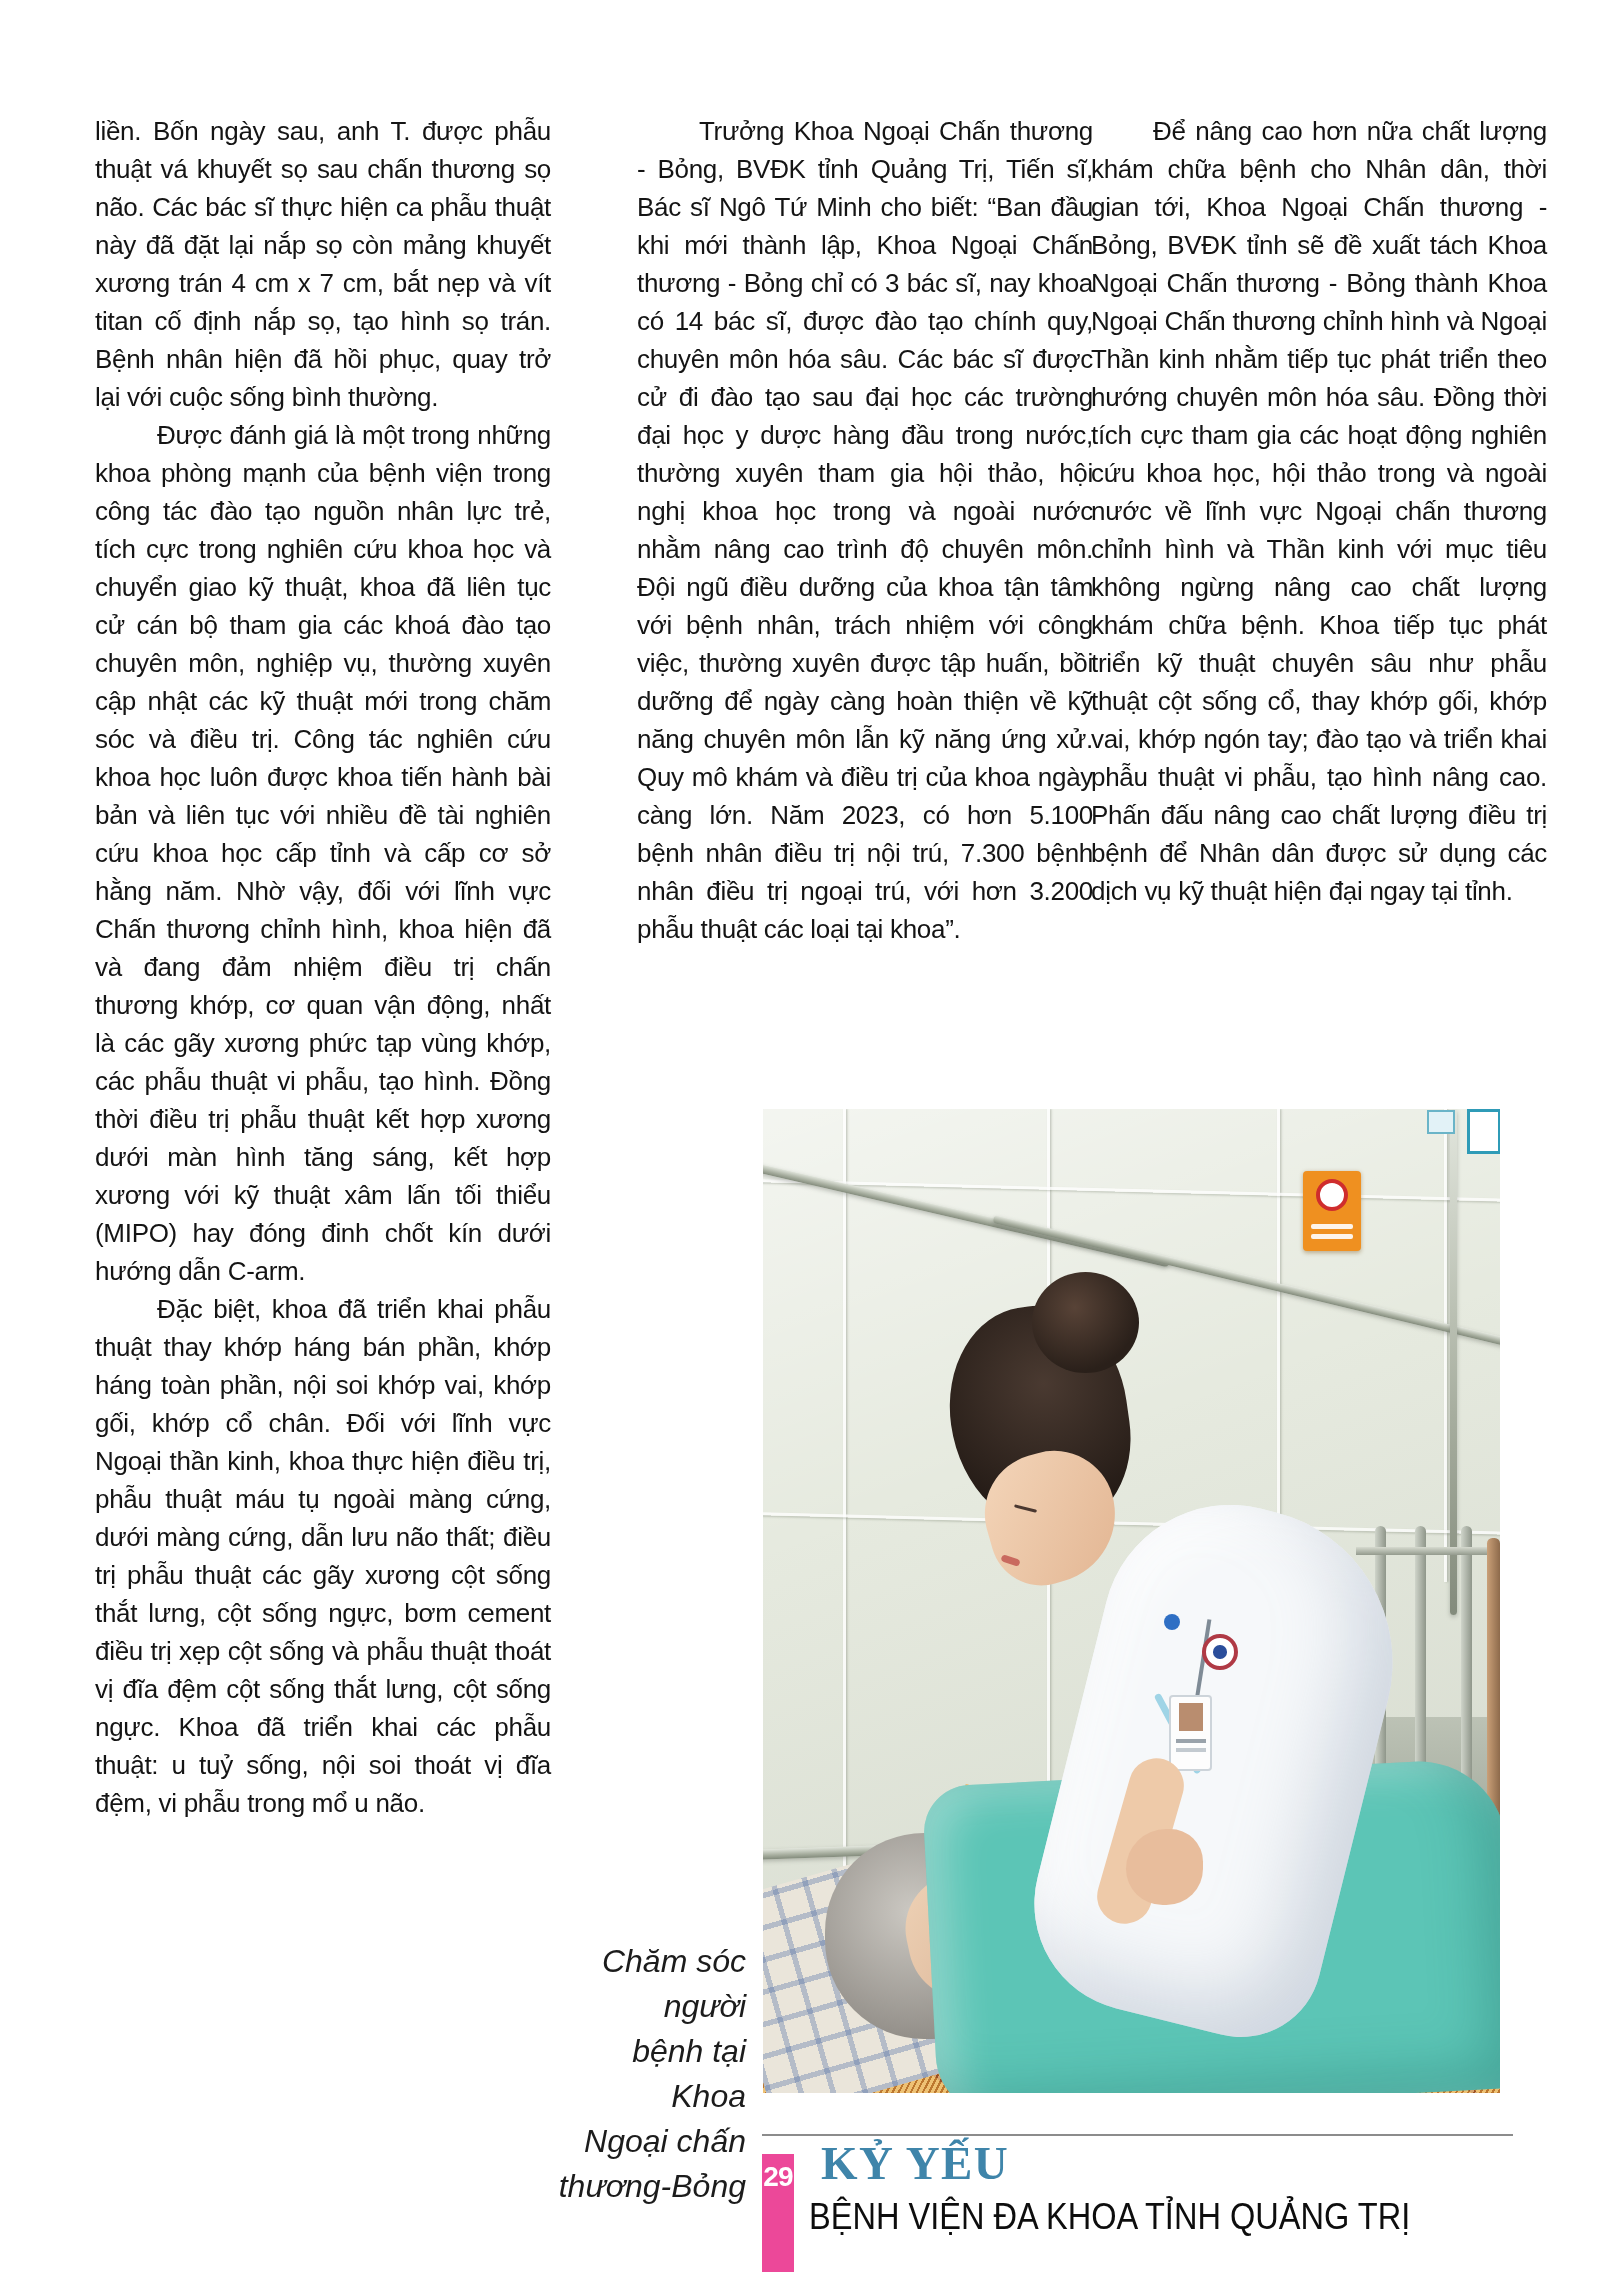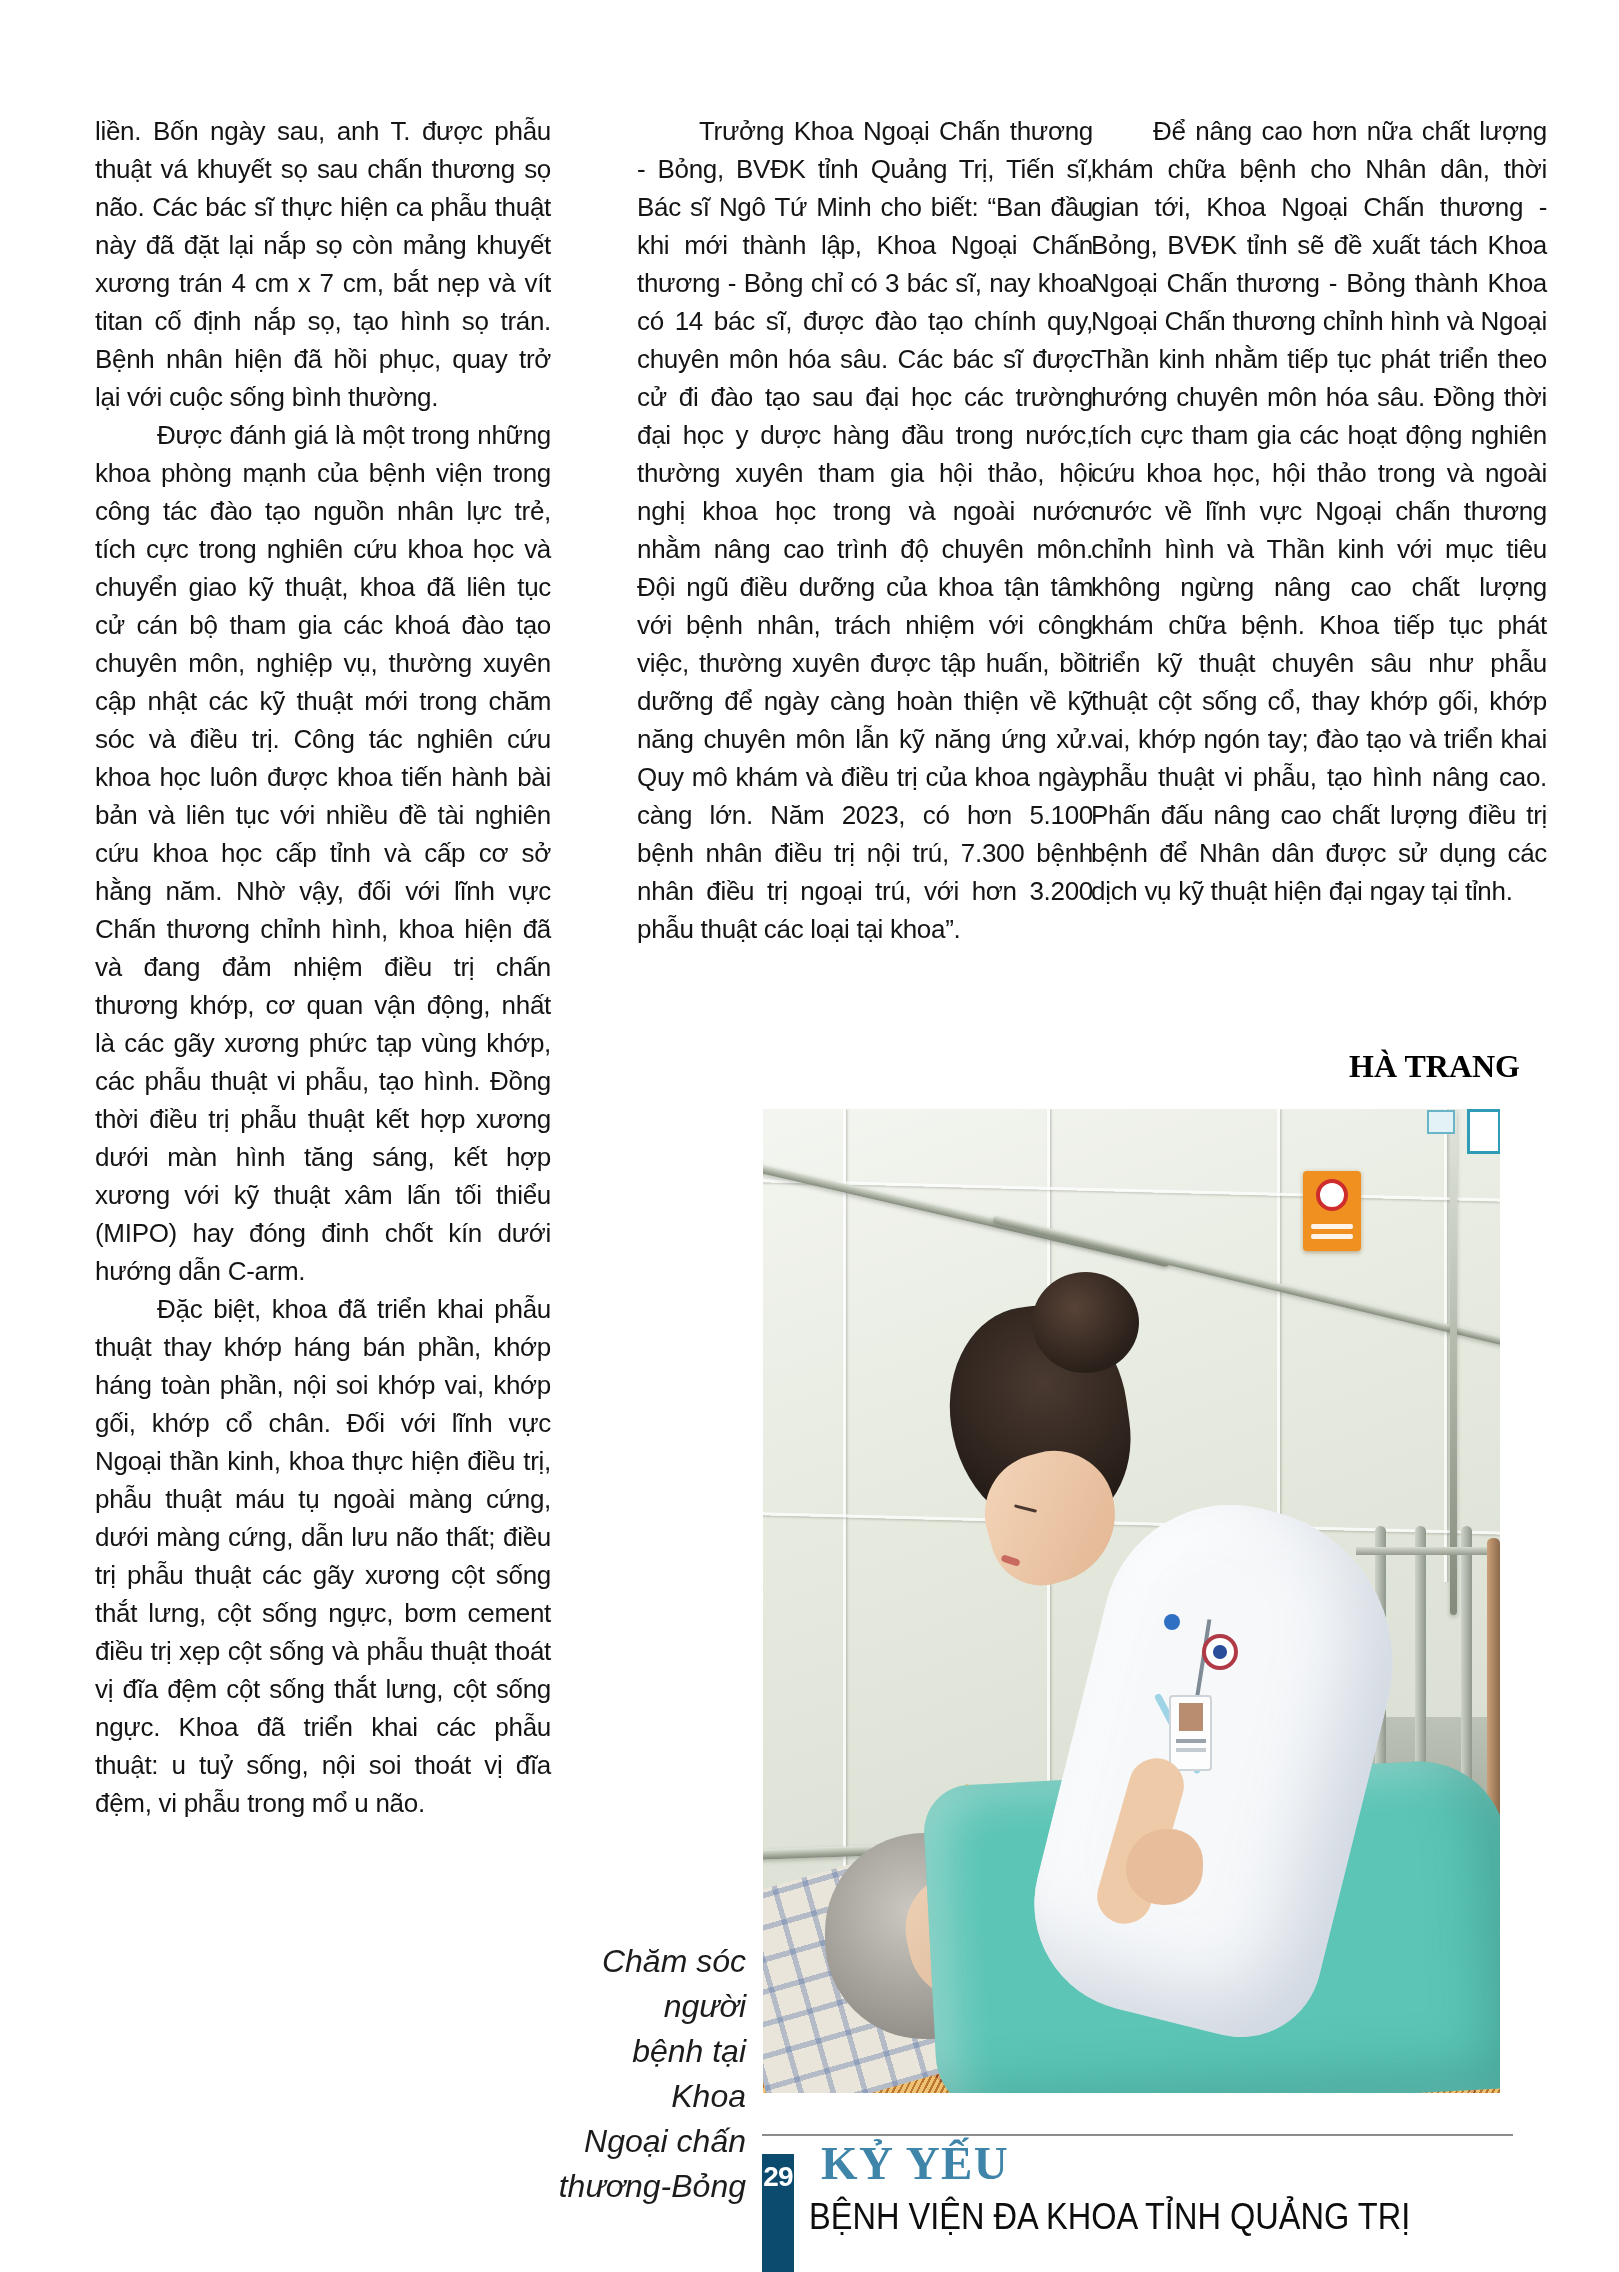--- a/index.html
+++ b/index.html
@@ -102,21 +102,20 @@
       <p class="indent">Được đánh giá là một trong những khoa phòng mạnh của bệnh viện trong công tác đào tạo nguồn nhân lực trẻ, tích cực trong nghiên cứu khoa học và chuyển giao kỹ thuật, khoa đã liên tục cử cán bộ tham gia các khoá đào tạo chuyên môn, nghiệp vụ, thường xuyên cập nhật các kỹ thuật mới trong chăm sóc và điều trị. Công tác nghiên cứu khoa học luôn được khoa tiến hành bài bản và liên tục với nhiều đề tài nghiên cứu khoa học cấp tỉnh và cấp cơ sở hằng năm. Nhờ vậy, đối với lĩnh vực Chấn thương chỉnh hình, khoa hiện đã và đang đảm nhiệm điều trị chấn thương khớp, cơ quan vận động, nhất là các gãy xương phức tạp vùng khớp, các phẫu thuật vi phẫu, tạo hình. Đồng thời điều trị phẫu thuật kết hợp xương dưới màn hình tăng sáng, kết hợp xương với kỹ thuật xâm lấn tối thiểu (MIPO) hay đóng đinh chốt kín dưới hướng dẫn C-arm.</p>
       <p class="indent">Đặc biệt, khoa đã triển khai phẫu thuật thay khớp háng bán phần, khớp háng toàn phần, nội soi khớp vai, khớp gối, khớp cổ chân. Đối với lĩnh vực Ngoại thần kinh, khoa thực hiện điều trị, phẫu thuật máu tụ ngoài màng cứng, dưới màng cứng, dẫn lưu não thất; điều trị phẫu thuật các gãy xương cột sống thắt lưng, cột sống ngực, bơm cement điều trị xẹp cột sống và phẫu thuật thoát vị đĩa đệm cột sống thắt lưng, cột sống ngực. Khoa đã triển khai các phẫu thuật: u tuỷ sống, nội soi thoát vị đĩa đệm, vi phẫu trong mổ u não.</p>
     </div>
   <div class="col" id="col-1">
       <p class="indent">Trưởng Khoa Ngoại Chấn thương - Bỏng, BVĐK tỉnh Quảng Trị, Tiến sĩ, Bác sĩ  Ngô Tứ Minh cho biết: “Ban đầu khi mới thành lập, Khoa Ngoại Chấn thương - Bỏng chỉ có 3 bác sĩ, nay khoa có 14 bác sĩ, được đào tạo chính quy, chuyên môn hóa sâu. Các bác sĩ được cử đi đào tạo sau đại học các trường đại học y dược hàng đầu trong nước, thường xuyên tham gia hội thảo, hội nghị khoa học trong và ngoài nước nhằm nâng cao trình độ chuyên môn. Đội ngũ điều dưỡng của khoa tận tâm với bệnh nhân, trách nhiệm với công việc, thường xuyên được tập huấn, bồi dưỡng để ngày càng hoàn thiện về kỹ năng chuyên môn lẫn kỹ năng ứng xử. Quy mô khám và điều trị của khoa ngày càng lớn. Năm 2023, có hơn 5.100 bệnh nhân điều trị nội trú, 7.300 bệnh nhân điều trị ngoại trú, với hơn 3.200 phẫu thuật các loại tại khoa”.</p>
     </div>
   <div class="col" id="col-2">
       <p class="indent">Để nâng cao hơn nữa chất lượng khám chữa bệnh cho Nhân dân, thời gian tới, Khoa Ngoại Chấn thương - Bỏng, BVĐK tỉnh sẽ đề xuất tách Khoa Ngoại Chấn thương - Bỏng thành Khoa Ngoại Chấn thương chỉnh hình và Ngoại Thần kinh nhằm tiếp tục phát triển theo hướng chuyên môn hóa sâu. Đồng thời tích cực tham gia các hoạt động nghiên cứu khoa học, hội thảo trong và ngoài nước về lĩnh vực Ngoại chấn thương chỉnh hình và Thần kinh với mục tiêu không ngừng nâng cao chất lượng khám chữa bệnh. Khoa tiếp tục phát triển kỹ thuật chuyên sâu như phẫu thuật cột sống cổ, thay khớp gối, khớp vai, khớp ngón tay; đào tạo và triển khai phẫu thuật vi phẫu, tạo hình nâng cao. Phấn đấu nâng cao chất lượng điều trị bệnh để Nhân dân được sử dụng các dịch vụ kỹ thuật hiện đại ngay tại tỉnh.</p>
     </div>
 
-  <div class="byline">HÀ TRANG</div>
 
   <div class="photo">
     <div class="ph-wall" style="background-color: rgb(230, 234, 223);"></div>
     <div class="ph-wall-shade"></div>
     <div class="grout-v" style="left:80px"></div>
     <div class="grout-v" style="left:284px"></div>
     <div class="grout-v" style="left:514px"></div>
     <div class="grout-v" style="left:681px;height:473px"></div>
     <div class="grout-h" style="top:80px;transform:rotate(1.5deg)"></div>
     <div class="grout-h" style="top:413px;transform:rotate(1.5deg)"></div>
@@ -168,20 +167,20 @@
     <div class="nurse-brow"></div>
     <div class="nurse-lips"></div>
   </div>
 
   <div class="caption">Chăm sóc người
 bệnh tại Khoa
 Ngoại chấn
 thương-Bỏng</div>
 
   <div class="footer-line"></div>
-  <div class="footer-bar" style="background-color: #0c4a6e;">
+  <div class="footer-bar" style="background-color: #ec4899;">
     <span>29</span>
   </div>
   <div class="footer-title" style="color: rgb(63, 133, 170);">KỶ YẾU</div>
   <div class="footer-subtitle">BỆNH VIỆN ĐA KHOA TỈNH QUẢNG TRỊ</div>
 
 </div>
 
 
 </body></html>

